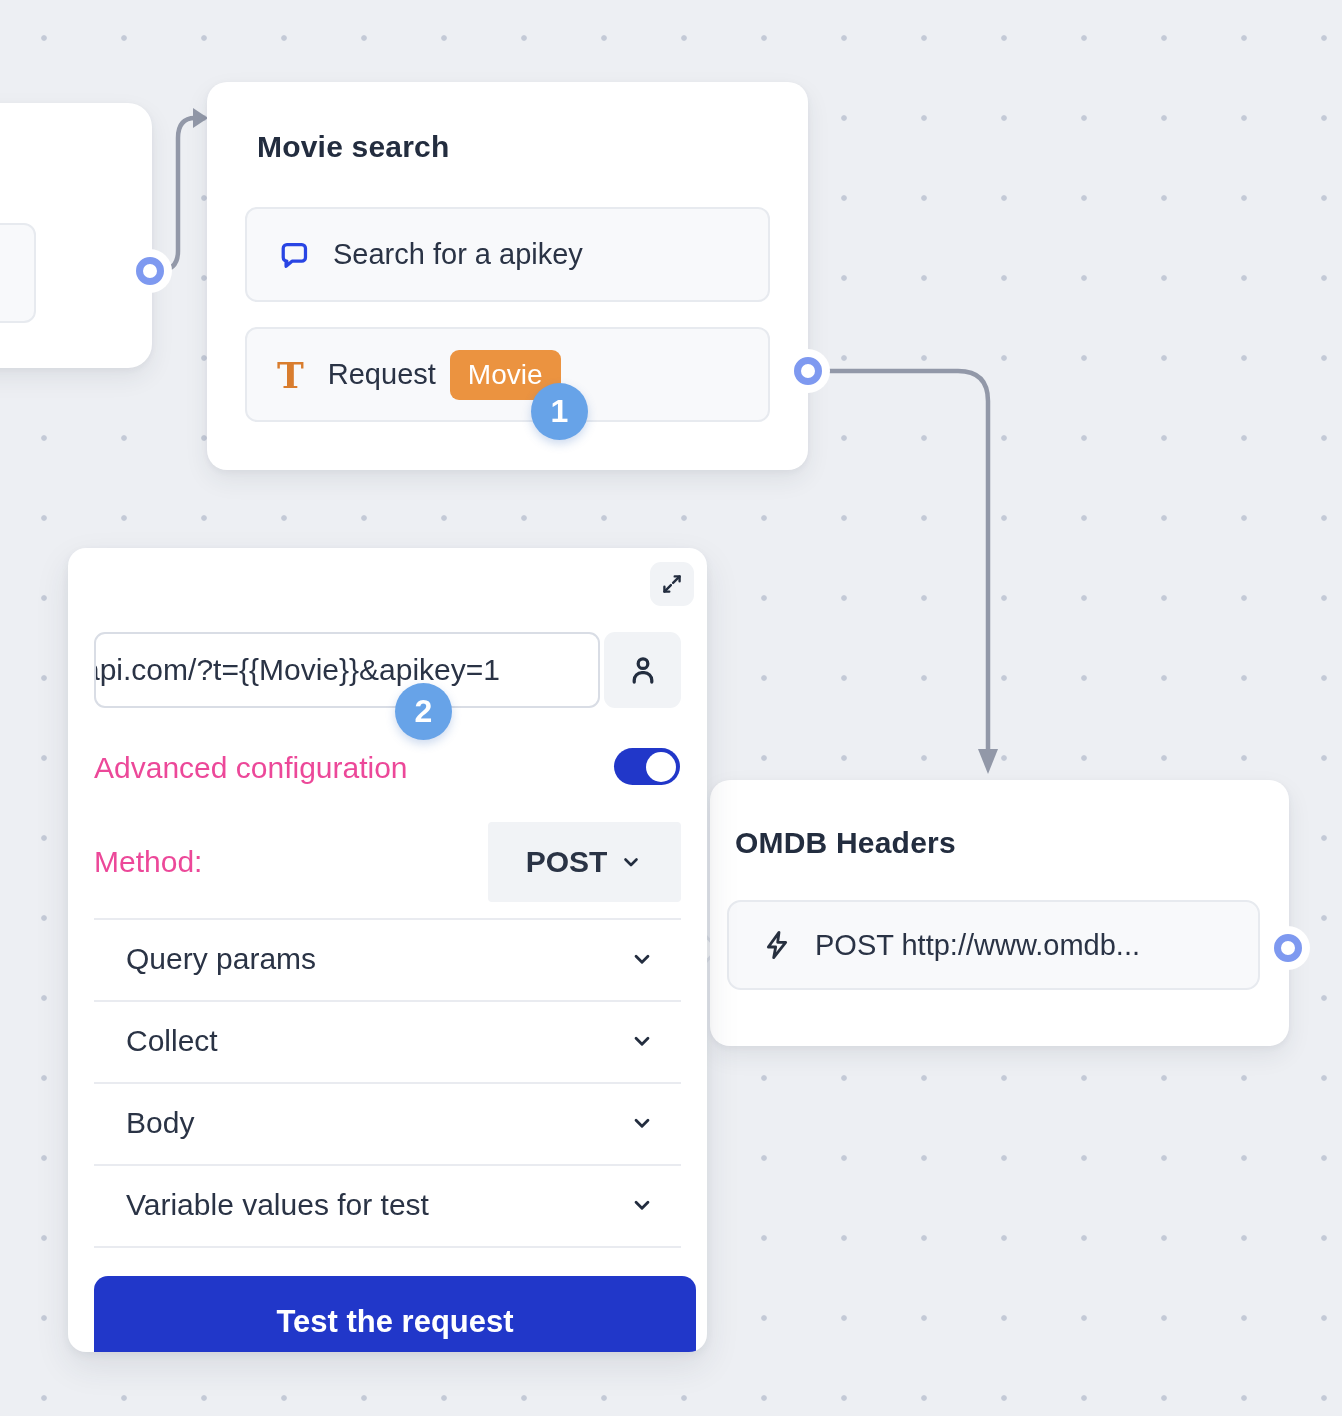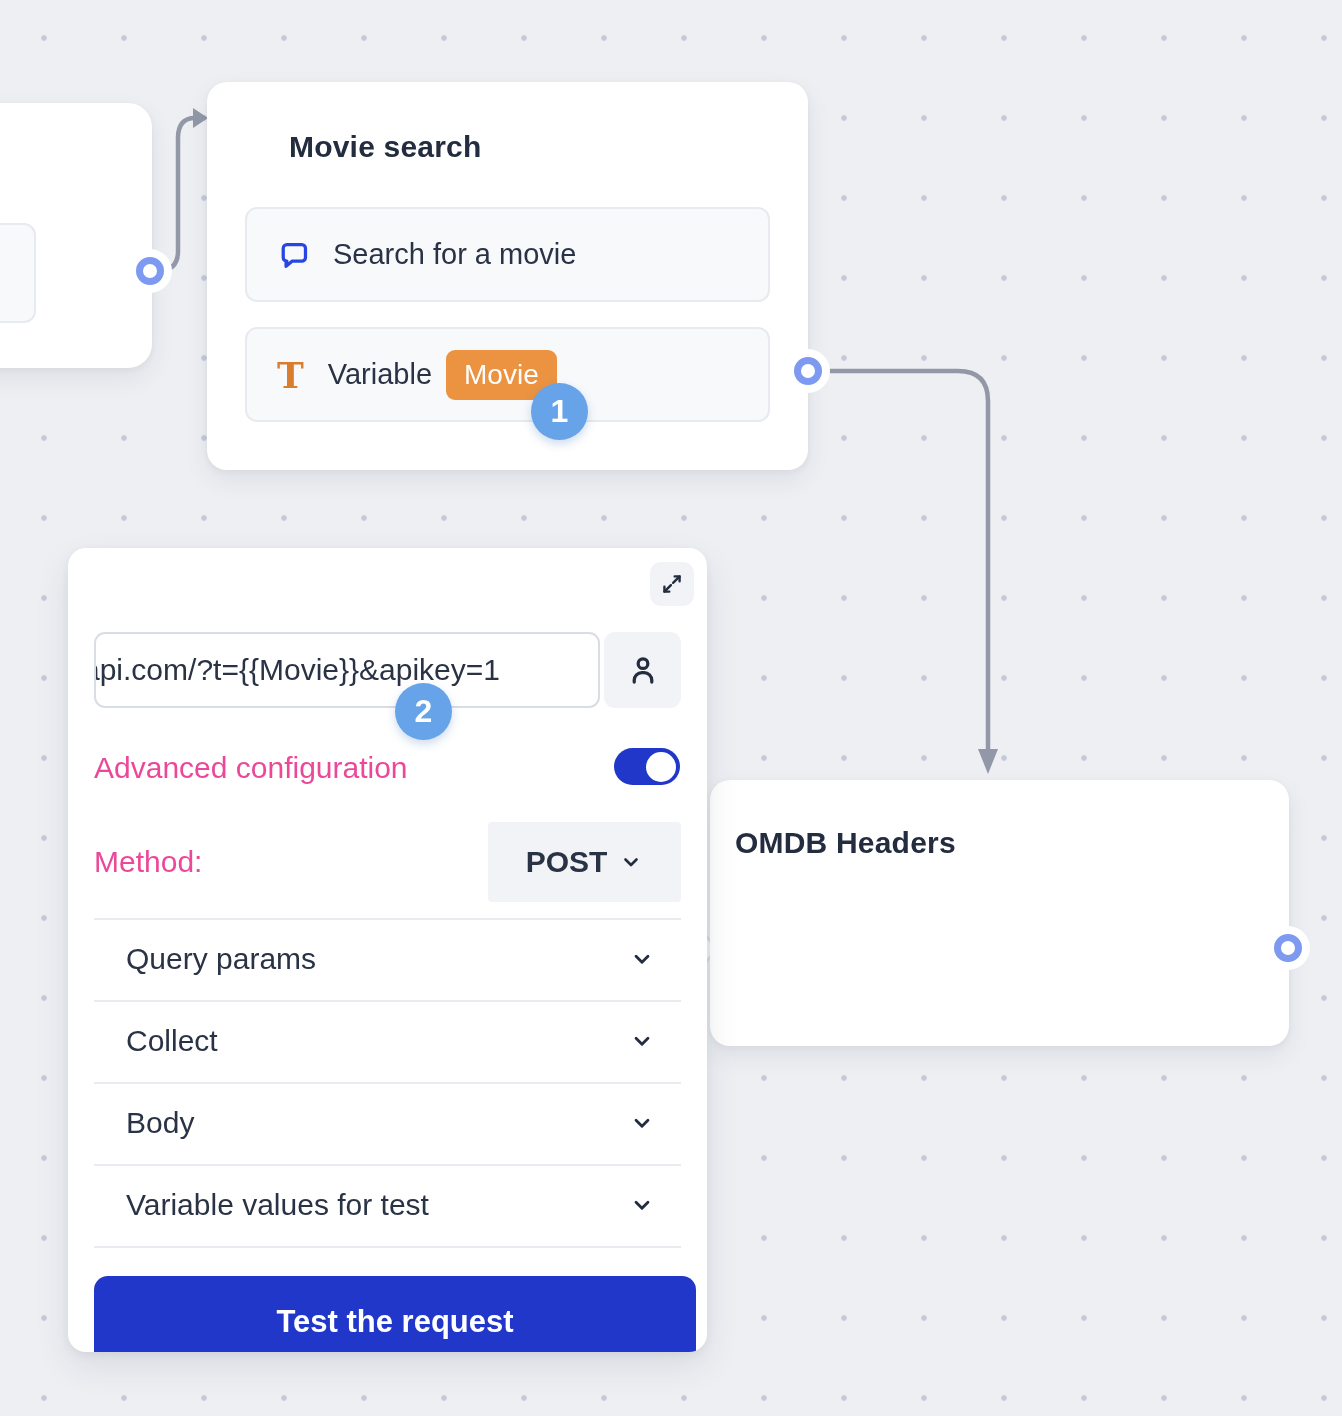--- a/index.html
+++ b/index.html
@@ -78,45 +78,51 @@
   </svg>
 
   <div class="card z2" style="left:-80px;top:103px;width:232px;height:265px;border-radius:24px;">
     <div class="node-row" style="left:-40px;top:120px;width:156px;height:100px;"></div>
   </div>
   <div class="port" style="left:128px;top:249px;">
     <div class="port-ring"></div>
   </div>
 
   <div class="card z2" style="left:207px;top:82px;width:601px;height:388px;">
-    <div class="node-title" style="left:50px;top:48px;margin-left:32px;">Movie search</div>
+    <div class="node-title" style="left:50px;top:48px;">Movie search</div>
 
     <div class="node-row" style="left:38px;top:125px;width:525px;height:95px;padding:0 0 0 30px;">
       <svg width="34" height="34" viewBox="0 0 24 24">
         <path d="M7 4.6 h10.5 a2.6 2.6 0 0 1 2.6 2.6 v6.6 a2.6 2.6 0 0 1 -2.6 2.6 H10.6 L6.4 20 v-3.6 H7 a2.6 2.6 0 0 1 -2.6 -2.6 V7.2 A2.6 2.6 0 0 1 7 4.6 z" fill="none" stroke="#2945e4" stroke-width="2.3" stroke-linejoin="round"></path>
       </svg>
-      <span class="row-label" style="margin-left:22px;">Search for a movie</span>
+      <span class="row-label" style="margin-left:22px;">Search for a apikey</span>
     </div>
 
     <div class="node-row" style="left:38px;top:245px;width:525px;height:95px;padding:0 0 0 30px;">
       <span class="t-icon">T</span>
-      <span class="row-label" style="margin-left:24px;">Variable</span>
+      <span class="row-label" style="margin-left:24px;">Request</span>
       <span class="var-badge">Movie</span>
     </div>
   </div>
   <div class="port" style="left:786px;top:349px;">
     <div class="port-ring"></div>
   </div>
   <div class="step-badge" style="left:531px;top:383px;">1</div>
 
   <svg class="z2" style="position:absolute;left:698px;top:928px;" width="26" height="42">
     <path d="M3 3 L20 21 L3 39" fill="#f7f8fa" stroke="#dde1e9" stroke-width="3" stroke-linejoin="round"></path>
   </svg>
   <div class="card z2" style="left:710px;top:780px;width:579px;height:266px;">
     <div class="node-title" style="left:25px;top:46px;">OMDB Headers</div>
+    <div class="node-row" style="left:17px;top:120px;width:533px;height:90px;padding:0 0 0 32px;border-radius:14px;">
+      <svg width="32" height="32" viewBox="0 0 24 24">
+        <path d="M13.5 2.5 L5.5 13.5 H11 L9.5 21.5 L18.5 10 H12.5 L13.5 2.5 z" fill="none" stroke="#27303f" stroke-width="2.1" stroke-linejoin="round"></path>
+      </svg>
+      <span class="row-label" style="margin-left:22px;">POST http://www.omdb...</span>
+    </div>
   </div>
   <div class="port" style="left:1266px;top:926px;">
     <div class="port-ring"></div>
   </div>
 
   <div class="panel">
     <div class="icon-btn" style="left:582px;top:14px;width:44px;height:44px;">
       <svg width="26" height="26" viewBox="0 0 24 24">
         <g fill="none" stroke="#232d3f" stroke-width="2.2" stroke-linecap="round" stroke-linejoin="round">
           <path d="M14.5 5 H19 V9.5"></path>

